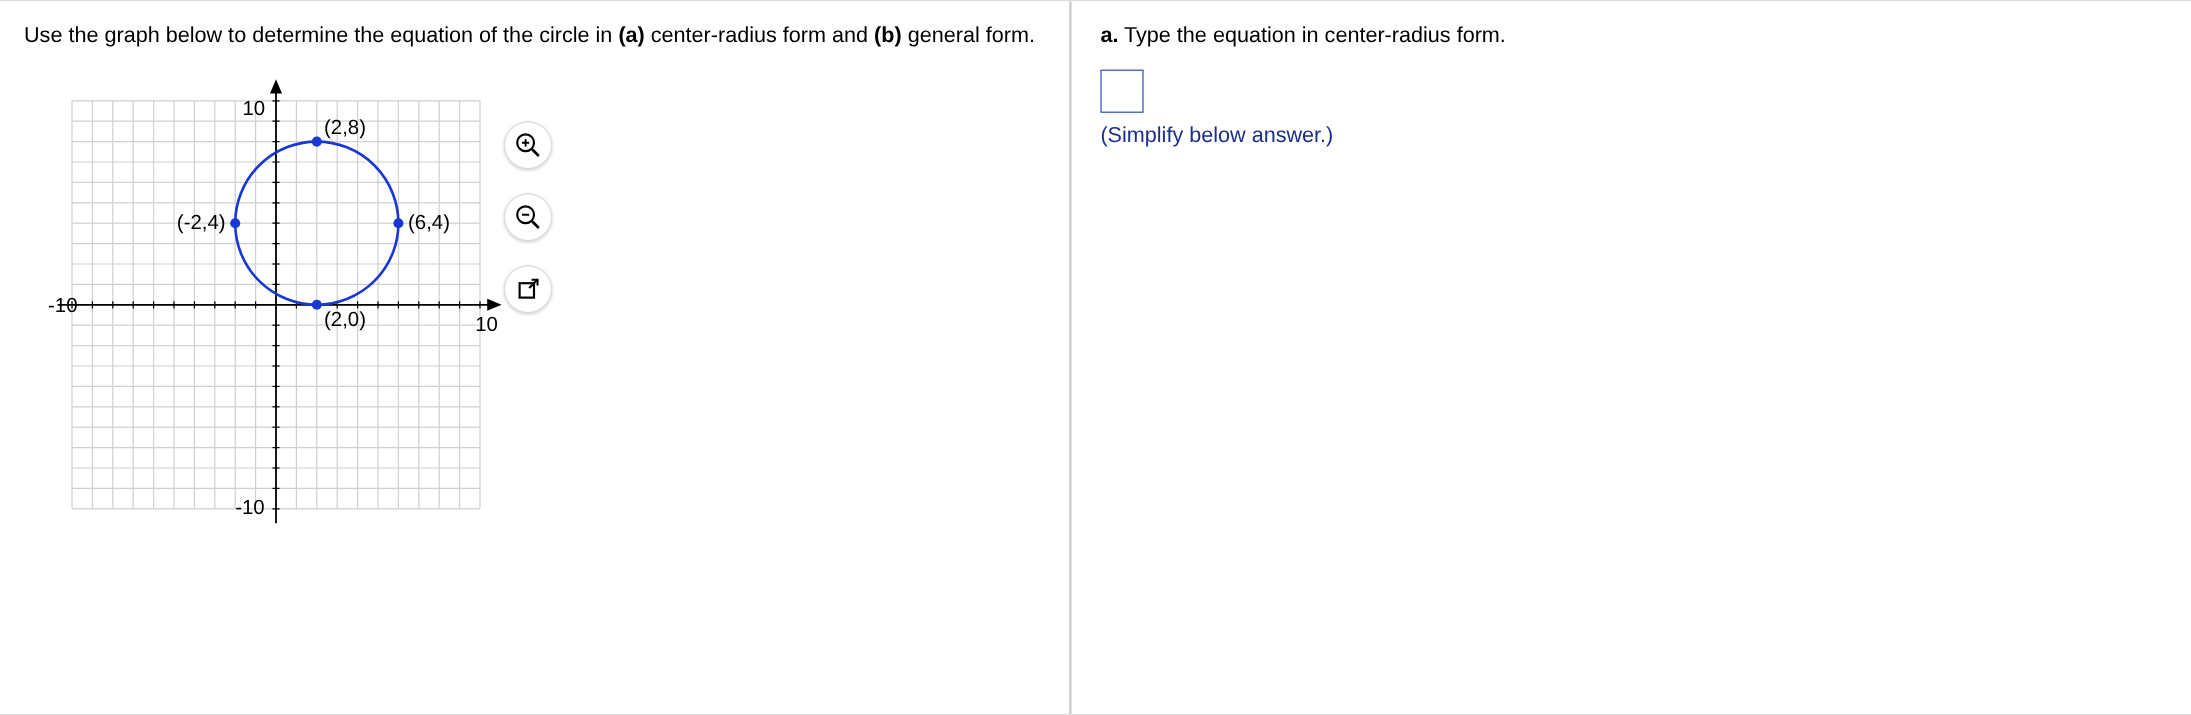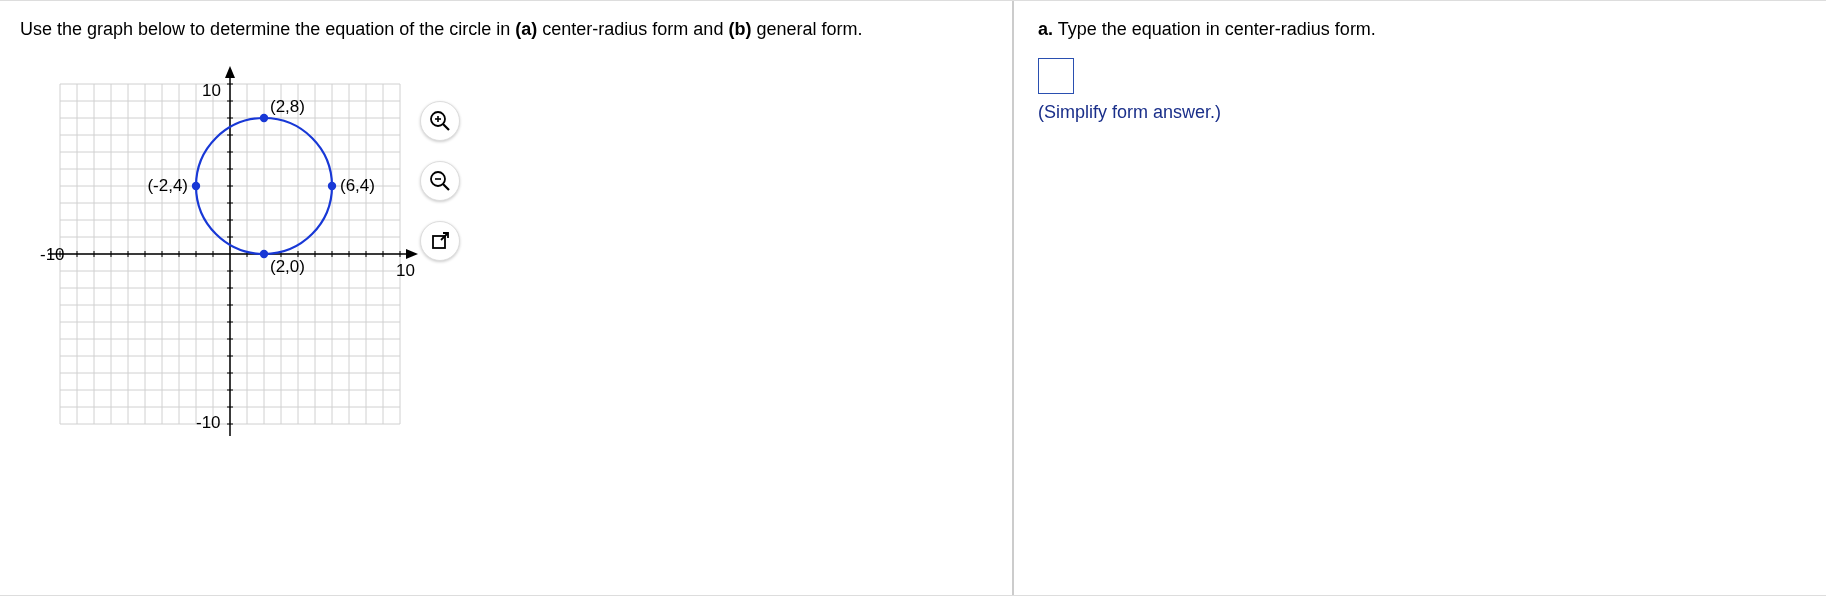--- a/index.html
+++ b/index.html
@@ -1,17 +1,17 @@
 <!DOCTYPE html>
 <html><head>
 <meta charset="utf-8">
 <style>
 * { box-sizing: border-box; margin: 0; padding: 0; }
 body { font-family: Arial, Helvetica, sans-serif; font-size: 18px; color: #000; background: #fff; border-top: 1px solid #ddd; border-bottom: 1px solid #ddd; width: 1826px; height: 596px; display: flex; }
-.left-panel { width: 1014px; padding: 16px 20px; border-right: 2px solid #ccc; position: relative; }
+.left-panel { width: 893px; padding: 16px 20px; border-right: 2px solid #ccc; position: relative; }
 .prompt-text { line-height: 1.4; margin-bottom: 12px; }
 .prompt-text b { font-weight: bold; }
 .graph-area { position: relative; margin-top: 10px; margin-left: 0; width: 470px; height: 470px; }
 .graph-svg { position: absolute; left: 0; top: 0; }
 .controls { position: absolute; left: 420px; top: 100px; display: flex; flex-direction: column; gap: 20px; }
 .ctrl-btn { width: 40px; height: 40px; border-radius: 50%; background: #fff; border: 1px solid #ddd; box-shadow: 0 1px 3px rgba(0,0,0,0.2); display: flex; align-items: center; justify-content: center; cursor: pointer; }
 .right-panel { flex: 1; padding: 16px 24px; }
 .q-line { line-height: 1.4; margin-bottom: 16px; }
 .q-line b { font-weight: bold; }
 .answer-box { width: 36px; height: 36px; border: 1.5px solid #2a4fb0; background: #fff; cursor: text; margin-bottom: 8px; }
@@ -153,14 +153,14 @@
       </svg>
     </div>
   </div>
 </div>
 
 <div class="right-panel">
   <p class="q-line">
     <b>a.</b><span> Type the equation in center-radius form.</span>
   </p>
   <div class="answer-box"></div>
-  <div class="hint">(Simplify form answer.)</div>
+  <div class="hint">(Simplify below answer.)</div>
 </div>
 
 </body></html>

